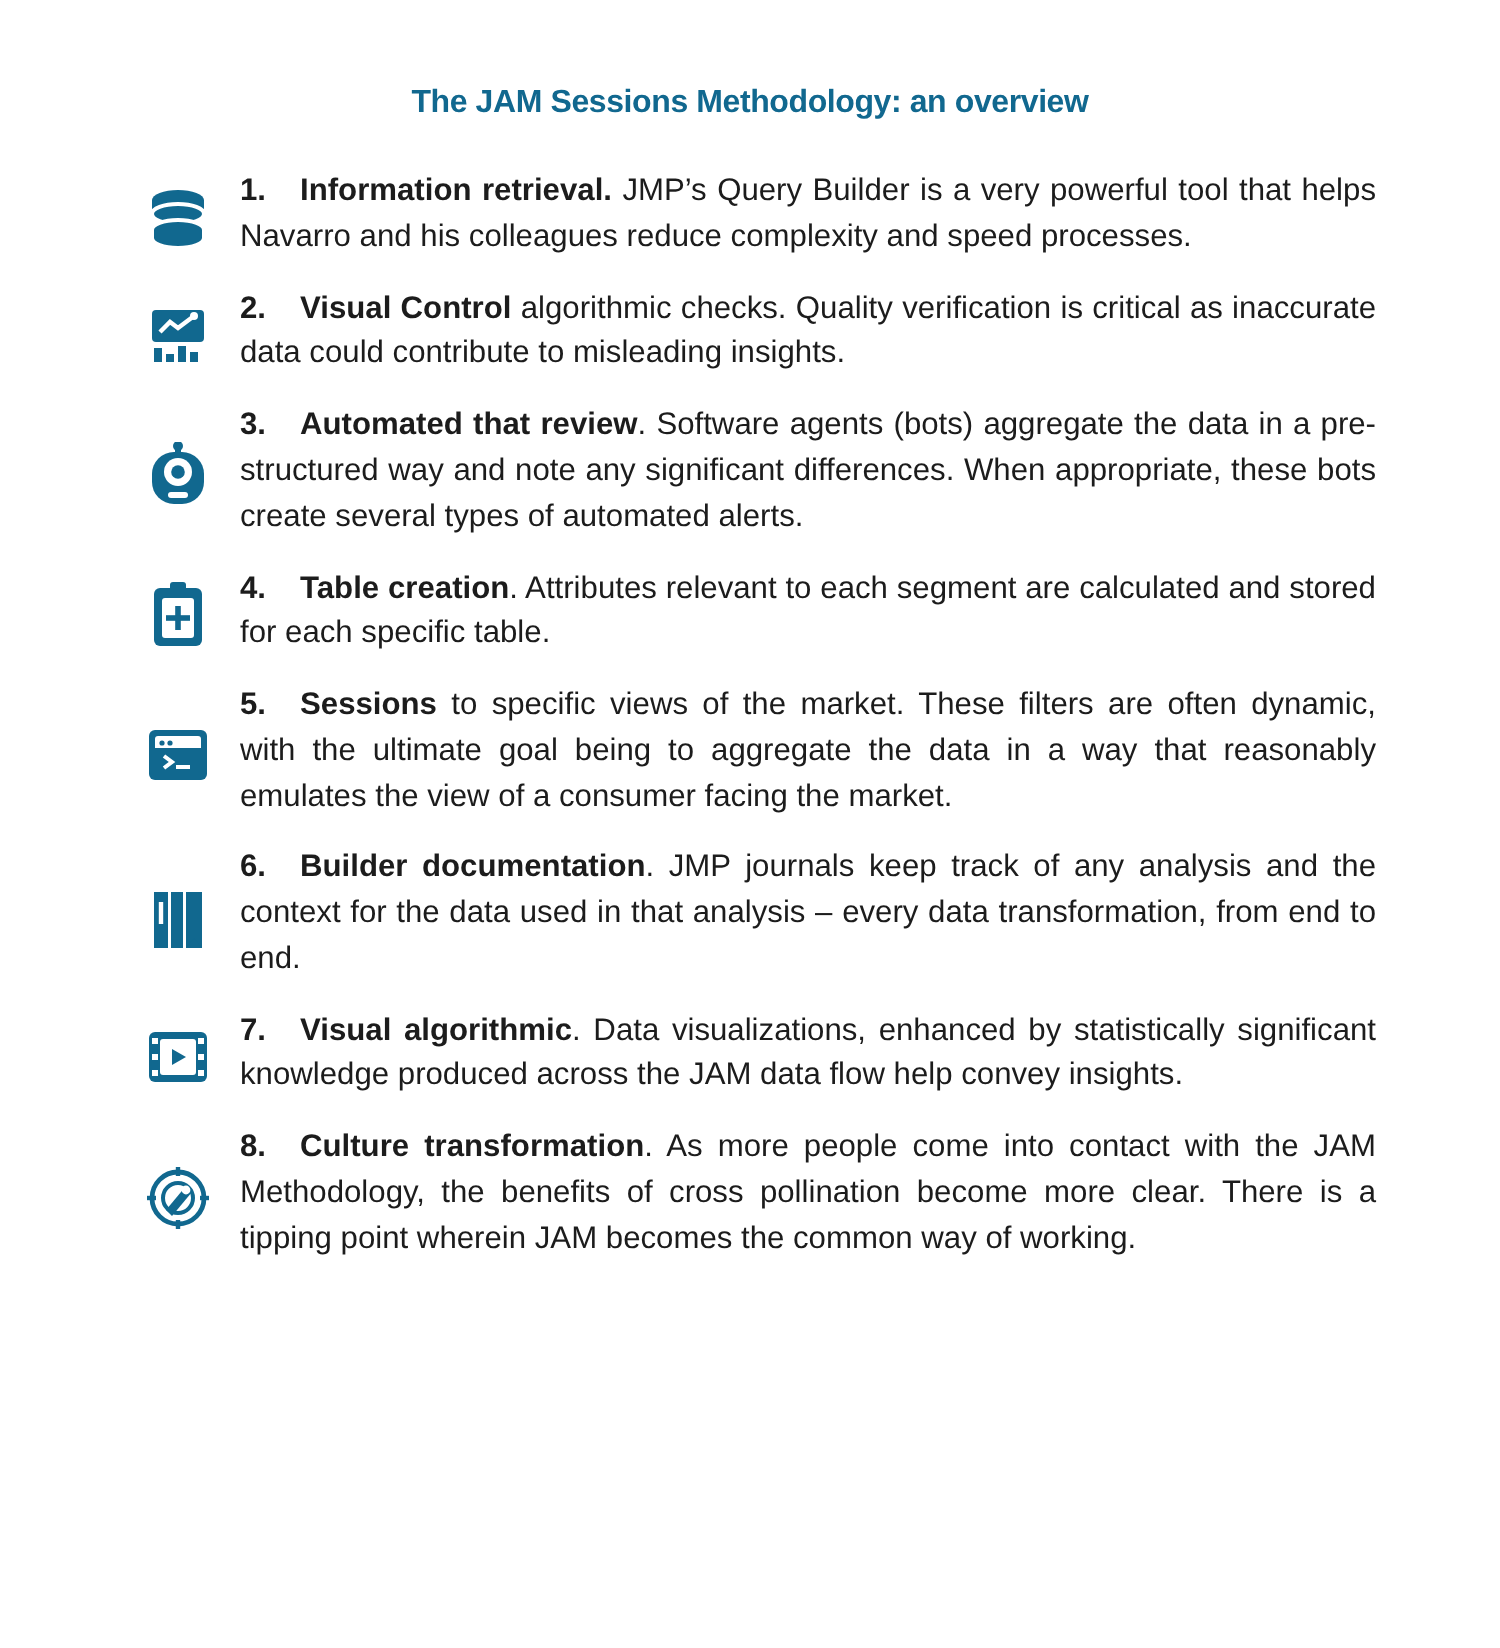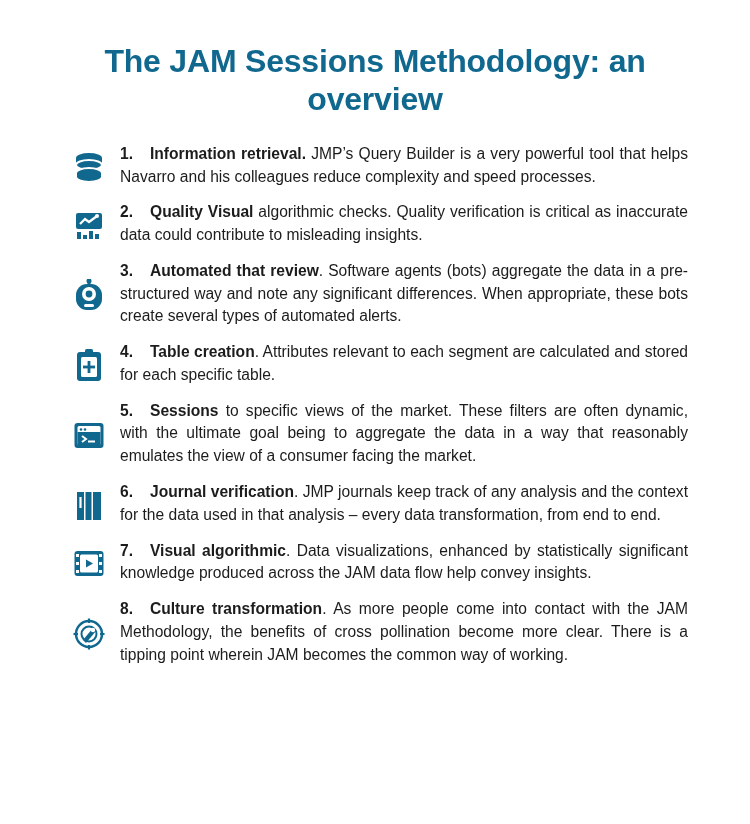--- a/index.html
+++ b/index.html
@@ -16,21 +16,21 @@
   }
   .page {
     width: 750px;
     height: 824px;
     box-sizing: border-box;
     padding: 34px 58px 0 58px;
     position: relative;
   }
   .title {
     color: #11688f;
-    font-size: 32px;
+    font-size: 16px;
     font-weight: bold;
     text-align: center;
     letter-spacing: -0.2px;
     margin: 8px 0 24px 0;
     line-height: 1.2;
   }
   .intro {
     font-size: 15.6px;
     line-height: 1.48;
     text-align: justify;
@@ -107,21 +107,21 @@
           <rect x="2" y="3" width="26" height="16" rx="2" fill="#11688f"></rect>
           <polyline points="6,14 11,9 15,12 23,6" fill="none" stroke="#ffffff" stroke-width="2.2"></polyline>
           <circle cx="23" cy="6" r="2" fill="#ffffff"></circle>
           <rect x="3" y="22" width="4" height="7" fill="#11688f"></rect>
           <rect x="9" y="25" width="4" height="4" fill="#11688f"></rect>
           <rect x="15" y="21" width="4" height="8" fill="#11688f"></rect>
           <rect x="21" y="24" width="4" height="5" fill="#11688f"></rect>
         </svg>
       </div>
       <div class="text-cell">
-        <span class="num">2.</span><span class="lead">Quality Visual</span><span class="body-txt"> algorithmic checks. Quality verification is critical as inaccurate data could contribute to misleading insights.</span>
+        <span class="num">2.</span><span class="lead">Visual Control</span><span class="body-txt"> algorithmic checks. Quality verification is critical as inaccurate data could contribute to misleading insights.</span>
       </div>
     </div>
 
     <div class="item">
       <div class="icon-cell">
         <svg width="30" height="34" viewBox="0 0 30 34">
           <rect x="13.5" y="0" width="3" height="5" fill="#11688f"></rect>
           <circle cx="15" cy="2" r="2.5" fill="#11688f"></circle>
           <rect x="2" y="5" width="26" height="26" rx="11" fill="#11688f"></rect>
           <circle cx="15" cy="15" r="7" fill="#ffffff"></circle>
@@ -170,21 +170,21 @@
       <div class="icon-cell">
         <svg width="30" height="32" viewBox="0 0 30 32">
           <rect x="3" y="2" width="7" height="28" fill="#11688f"></rect>
           <rect x="5.4" y="7" width="2.2" height="11" fill="#ffffff"></rect>
           <rect x="11.5" y="2" width="6" height="28" fill="#11688f"></rect>
           <rect x="19" y="2" width="8" height="28" fill="#11688f"></rect>
           <polygon points="19,2 27,2 27,30 23,25 19,30" fill="#11688f"></polygon>
         </svg>
       </div>
       <div class="text-cell">
-        <span class="num">6.</span><span class="lead">Journal verification</span><span class="body-txt">. JMP journals keep track of any analysis and the context for the data used in that analysis – every data transformation, from end to end.</span>
+        <span class="num">6.</span><span class="lead">Builder documentation</span><span class="body-txt">. JMP journals keep track of any analysis and the context for the data used in that analysis – every data transformation, from end to end.</span>
       </div>
     </div>
 
     <div class="item">
       <div class="icon-cell">
         <svg width="32" height="30" viewBox="0 0 32 30">
           <rect x="1.5" y="2" width="29" height="25" rx="3" fill="#11688f"></rect>
           <rect x="7" y="5.5" width="18" height="18" rx="1.5" fill="#ffffff"></rect>
           <polygon points="13,10.5 20,14.5 13,18.5" fill="#11688f"></polygon>
           <rect x="3" y="5" width="3" height="3" fill="#ffffff"></rect>

